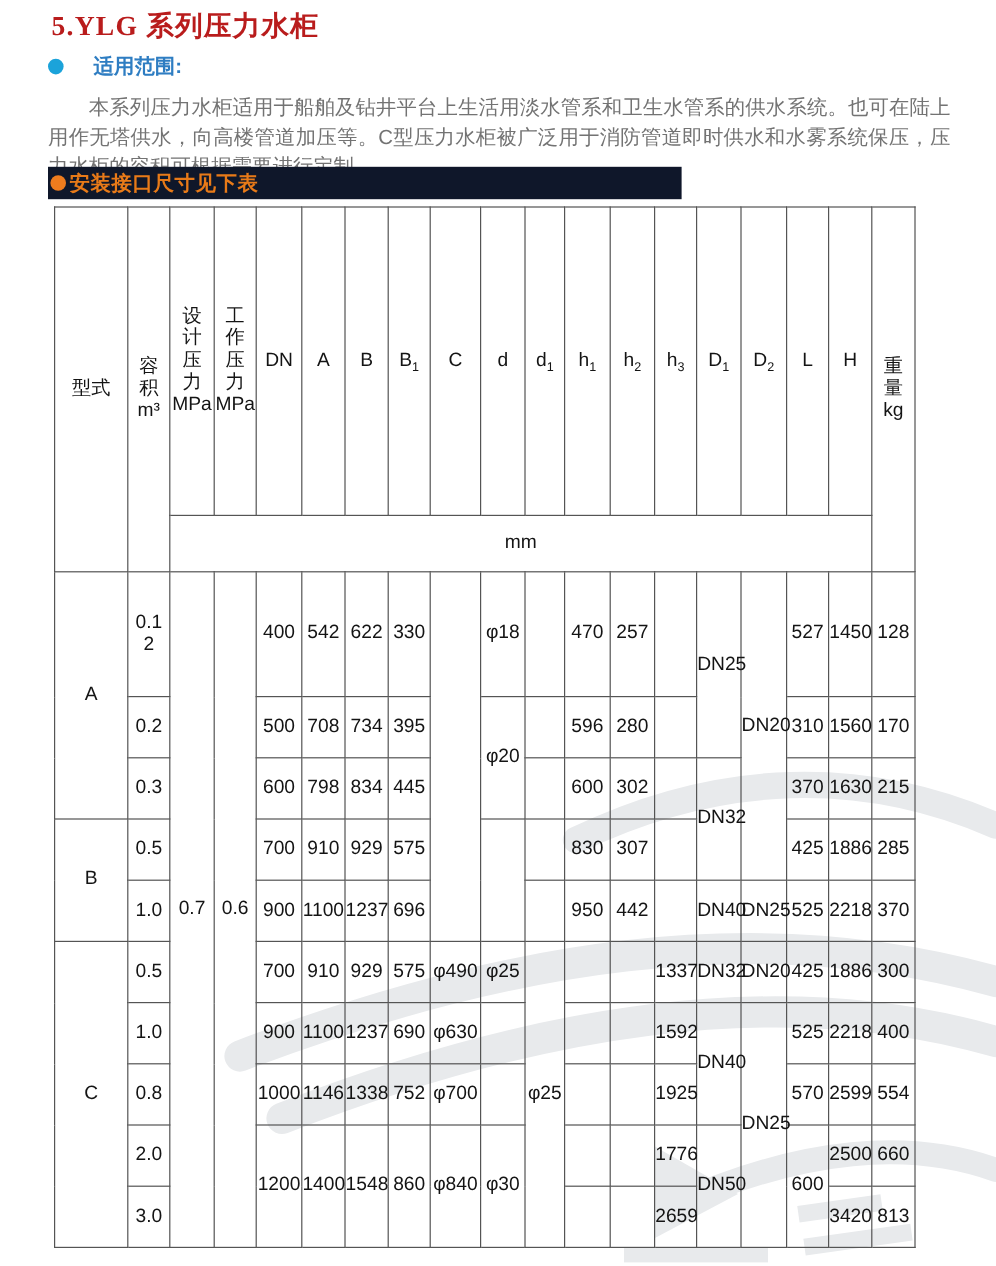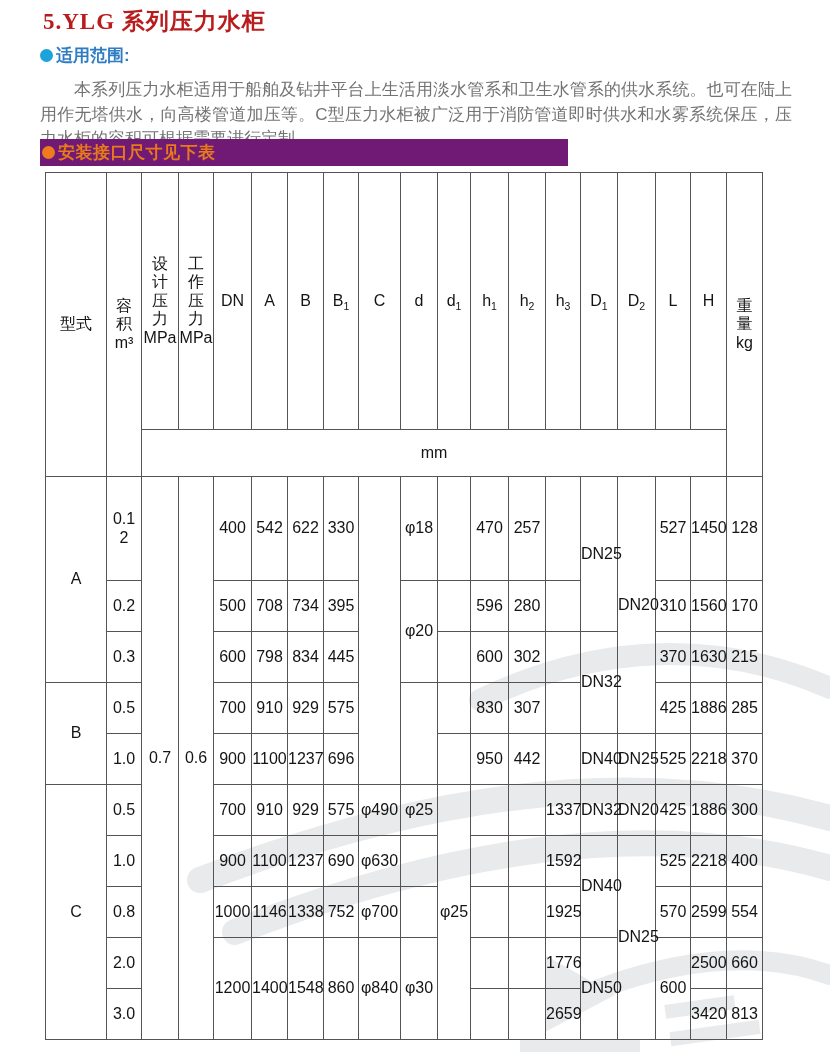--- a/index.html
+++ b/index.html
@@ -10,28 +10,28 @@
   
   .doc-title{
     position:absolute;left:43px;top:6px;margin:0;
     font-family:"Liberation Serif",serif;font-weight:bold;
     font-size:23px;letter-spacing:1px;color:#b91c1c;
   }
   .scope-head{position:absolute;left:40px;top:44px;display:flex;align-items:center;}
   .bullet{width:13px;height:13px;border-radius:50%;display:inline-block;margin-right:3px;flex:0 0 auto;}
   .bullet-blue{background:#1ba3da;}
   .bullet-orange{background:#ee7c1e;}
-  .scope-label{font-size:17px;font-weight:bold;color:#2e7dc2;}
+  .scope-label{font-size:17px;font-weight:bold;color:#2e7dc2;margin-left:22px;}
   .scope-body{
     position:absolute;left:40px;top:78px;width:752px;margin:0;
     font-size:17px;line-height:1.45;text-align:justify;text-indent:2em;color:#737373;
   }
   .tbl-banner{
     position:absolute;left:40px;top:139px;width:528px;height:27px;
-    background:#701a75;display:flex;align-items:center;padding-left:2px;box-sizing:border-box;
+    background:#0f172a;display:flex;align-items:center;padding-left:2px;box-sizing:border-box;
   }
   .banner-label{font-size:17px;font-weight:bold;color:#e87a18;letter-spacing:0.5px;}
   
   .wm{position:absolute;left:0;top:0;z-index:0;}
   
   table.spec{
     position:absolute;left:45px;top:172px;z-index:1;
     border-collapse:collapse;table-layout:fixed;width:717px;
     font-size:16px;color:#141414;
   }

